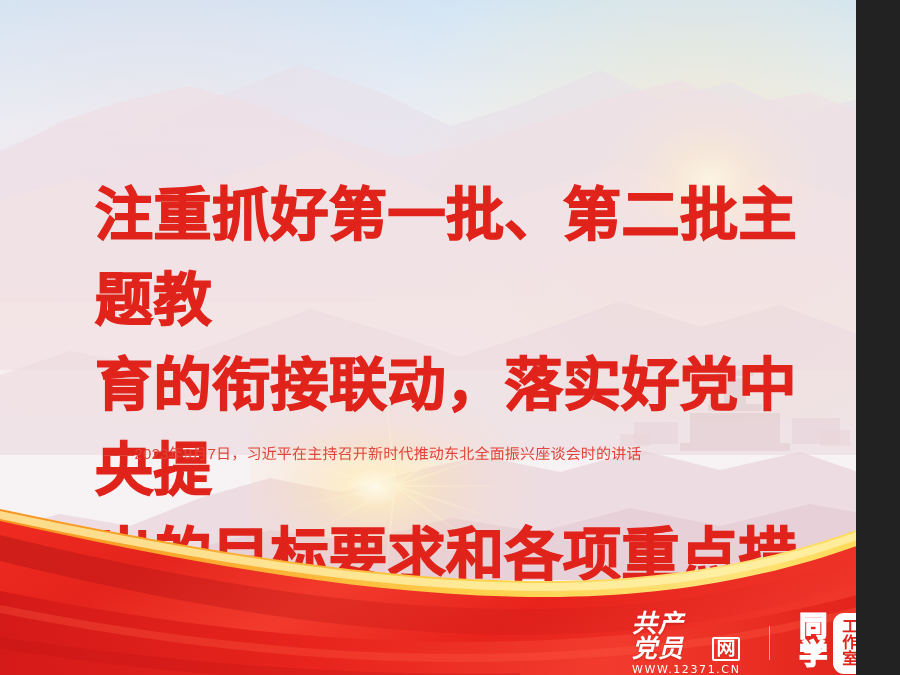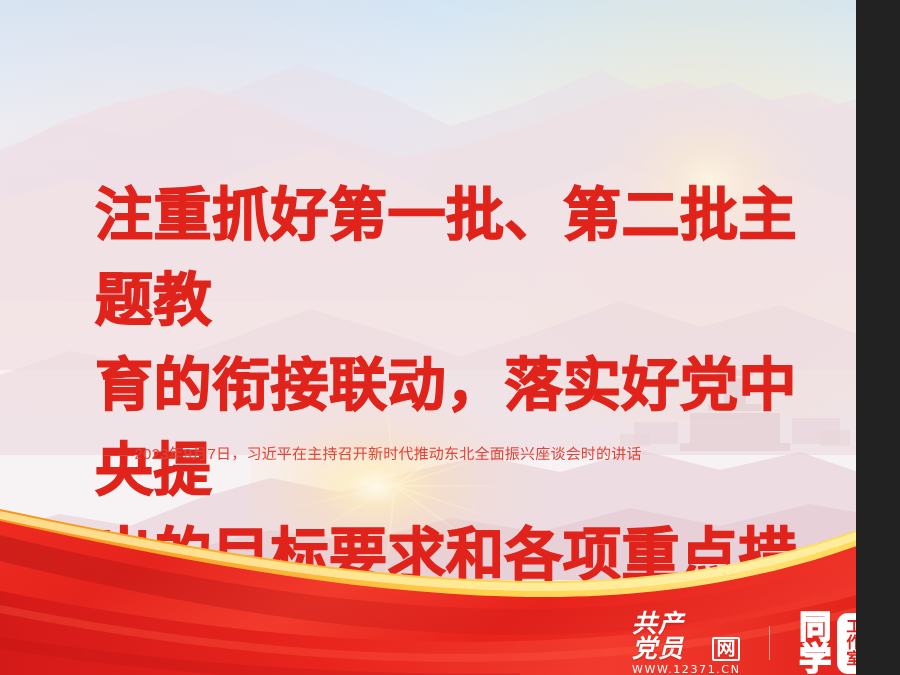--- a/index.html
+++ b/index.html
@@ -125,23 +125,23 @@
     line-height:1;
   }
   .logo-divider{
     width:1.5px;height:34px;background:rgba(255,255,255,.55);
     margin:0 3px;
   }
   .logo-right{display:flex;align-items:center;gap:5px;}
   .logo-tx{
     color:transparent;
     -webkit-text-stroke:1.8px #ffffff;
-    font-size:32px;font-weight:700;line-height:1;
+    font-size:28px;font-weight:700;line-height:1;
     letter-spacing:1px;
-    font-family:Liberation Sans, sans-serif;
+    font-family:Liberation Mono, monospace;
   }
   .logo-pill{
     background:#ffffff;color:#e0231b;
     font-size:16px;font-weight:700;line-height:1;
     padding:6px 9px 7px 9px;
     border-radius:11px;
     letter-spacing:1px;
     font-family:"Liberation Sans","DejaVu Sans",sans-serif;
   }
 </style>

